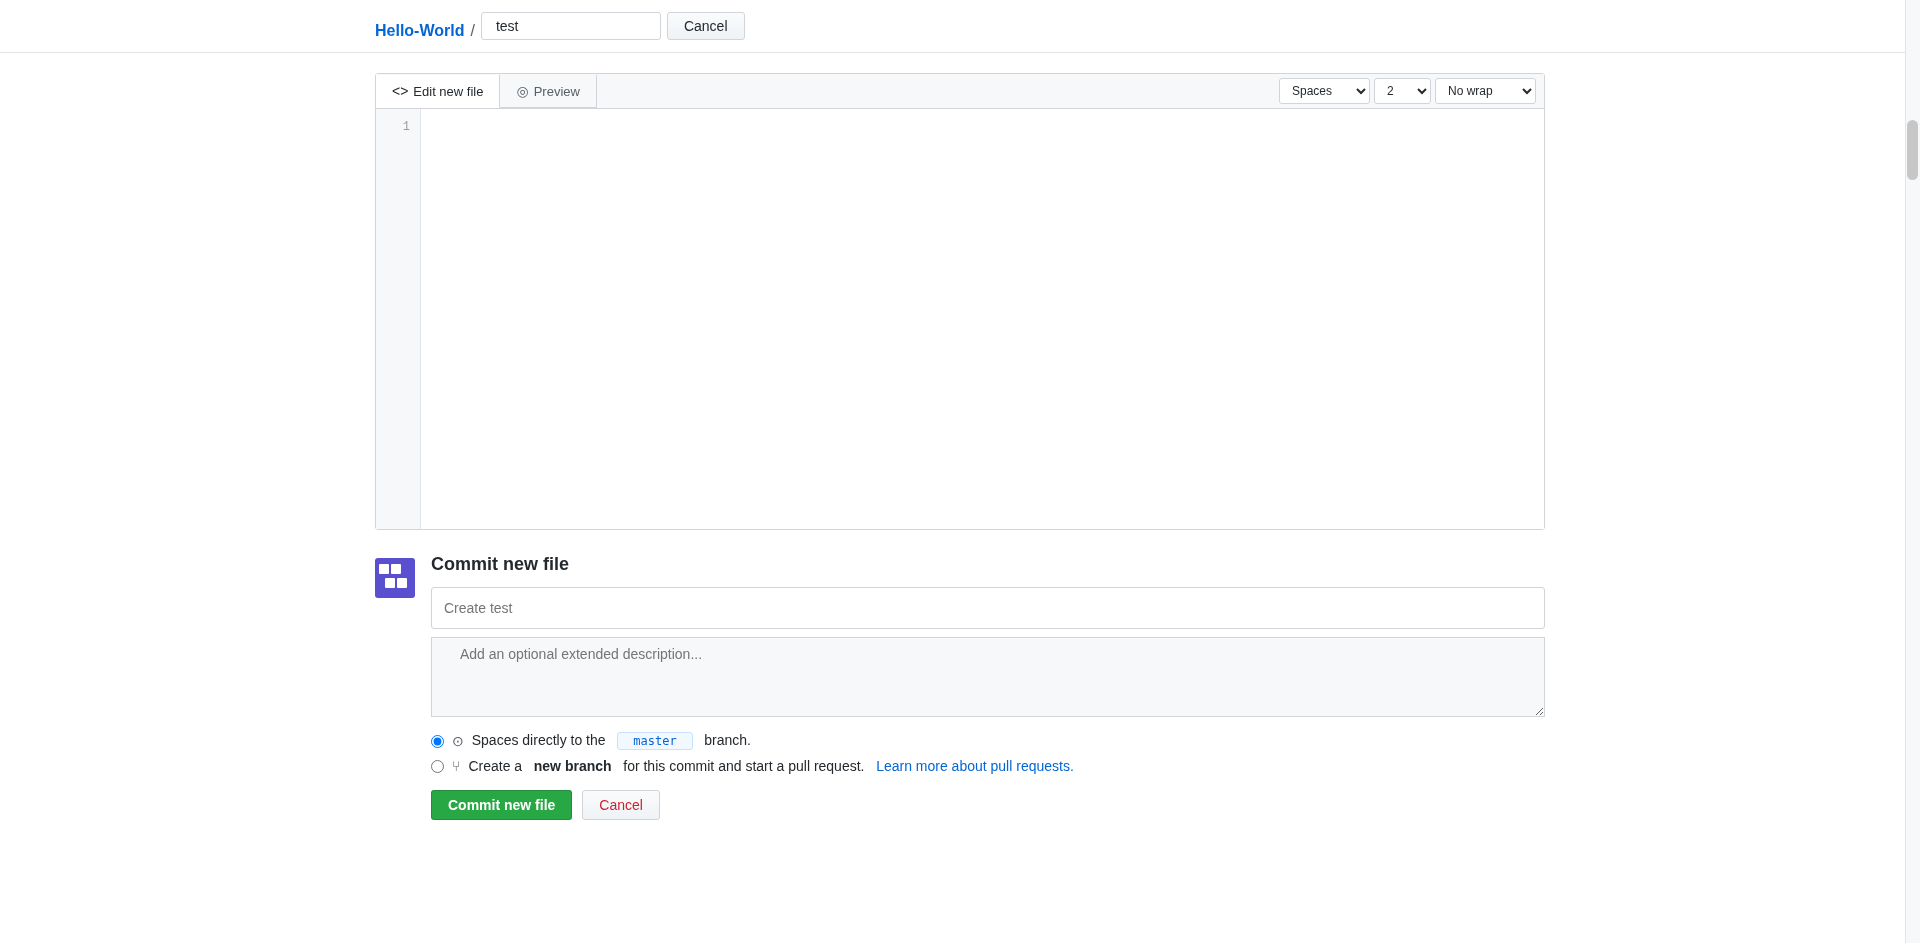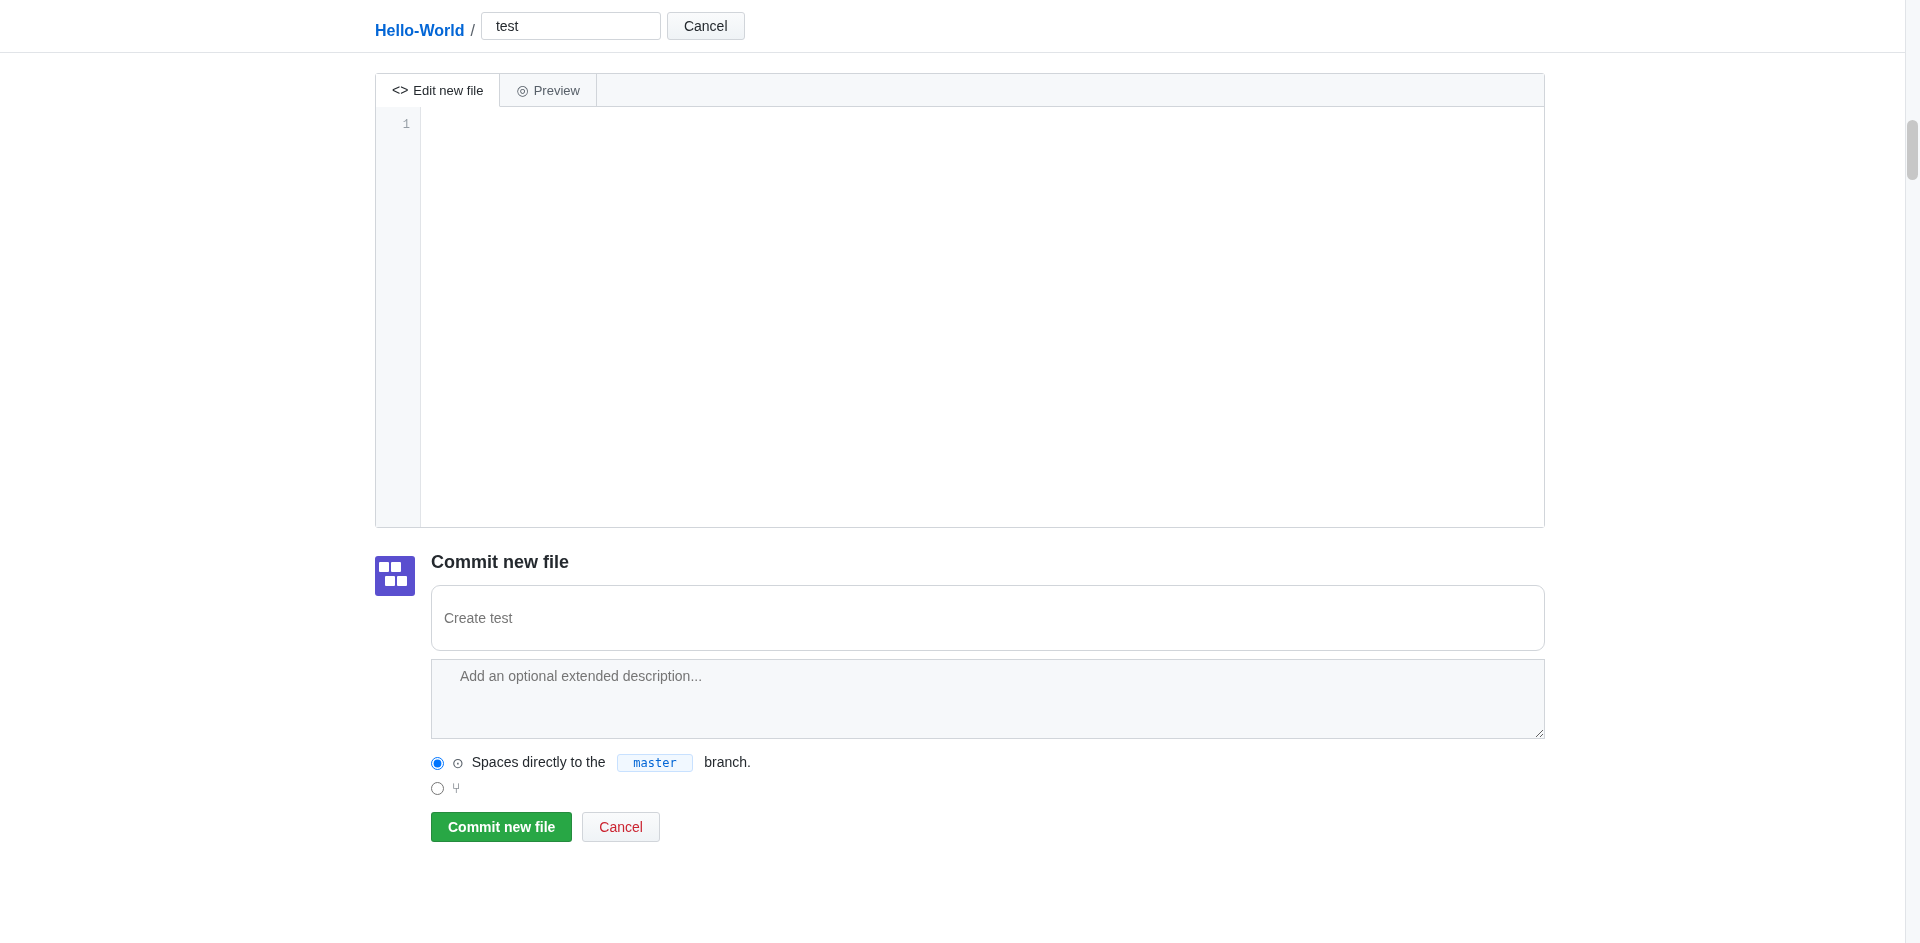--- a/index.html
+++ b/index.html
@@ -189,22 +189,22 @@
     .commit-title {
       font-size: 18px;
       font-weight: 600;
       margin-bottom: 12px;
       color: #24292e;
     }
 
     .commit-input {
       width: 100%;
       border: 1px solid #d1d5da;
-      border-radius: 9px;
-      padding: 24px 12px;
+      border-radius: 3px;
+      padding: 12px 12px;
       font-size: 14px;
       color: #24292e;
       margin-bottom: 8px;
       outline: none;
     }
 
     .commit-description {
       width: 100%;
       border: 1px solid #d1d5da;
       border-radius: 0;
@@ -319,20 +319,35 @@
       <div class="editor-toolbar">
         <div class="editor-tabs">
           <div class="editor-tab">
             <span class="tab-icon">&lt;&gt;</span>
             <span>Edit new file</span>
           </div>
           <div class="editor-tab inactive">
             <span class="tab-icon">◎</span>
             <span>Preview</span>
           </div>
+        </div>
+        <div class="editor-settings">
+          <select class="settings-select">
+            <option>Spaces</option>
+            <option>Tabs</option>
+          </select>
+          <select class="settings-select">
+            <option>2</option>
+            <option>4</option>
+            <option>8</option>
+          </select>
+          <select class="settings-select">
+            <option>No wrap</option>
+            <option>Soft wrap</option>
+          </select>
         </div>
       </div>
 
       <div class="code-editor">
         <div class="line-numbers">
           <div class="line-number">1</div>
         </div>
         <textarea class="code-area" spellcheck="false" style=""></textarea>
       </div>
     </div>
@@ -365,20 +380,29 @@
               <span>&nbsp;</span>
               <span class="branch-badge">master</span>
               <span>&nbsp;</span>
               <span>branch.</span>
             </span>
           </label>
 
           <label class="radio-option">
             <input type="radio" name="commit-option" style="">
             <span style="color:#586069;">⑂</span>
+            <span>
+              <span>Create a</span>
+              <span>&nbsp;</span>
+              <strong>new branch</strong>
+              <span>&nbsp;</span>
+              <span>for this commit and start a pull request.</span>
+              <span>&nbsp;</span>
+              <a href="#" class="link-blue">Learn more about pull requests.</a>
+            </span>
           </label>
         </div>
 
         <div class="commit-actions">
           <button class="commit-submit-btn">Commit new file</button>
           <button class="cancel-commit-btn">Cancel</button>
         </div>
       </div>
     </div>
 

